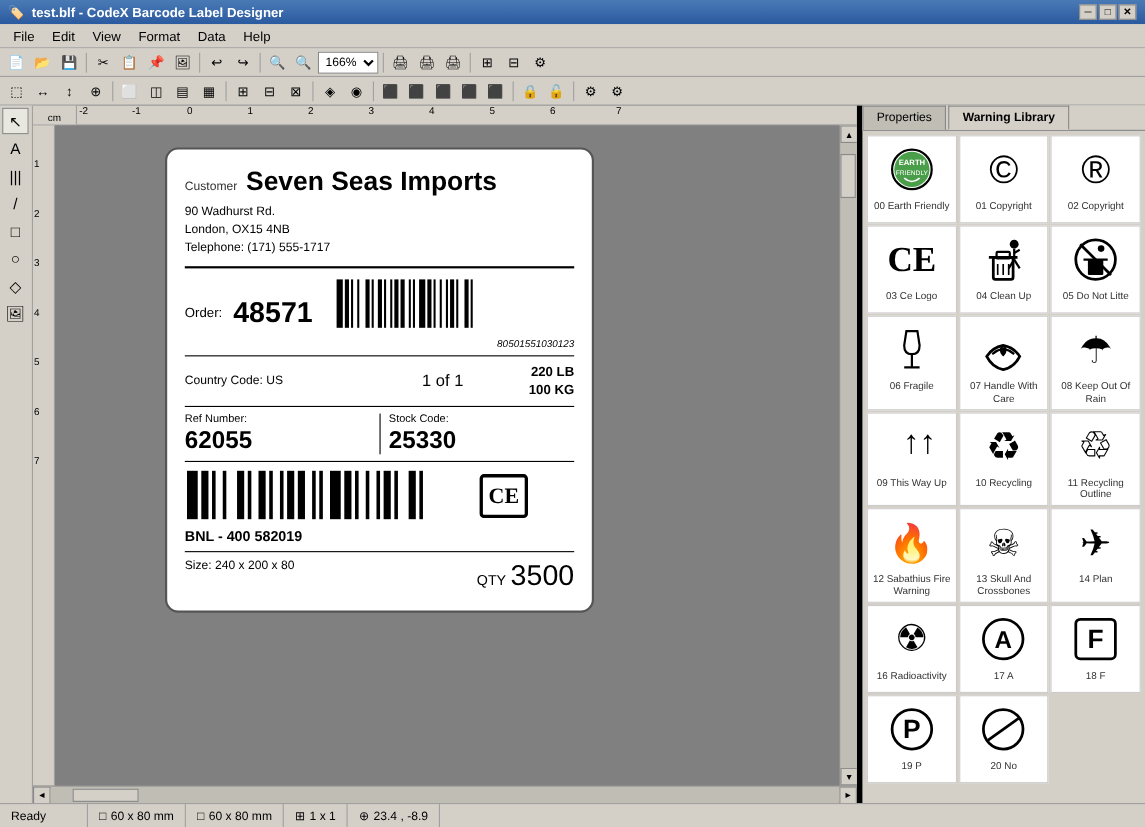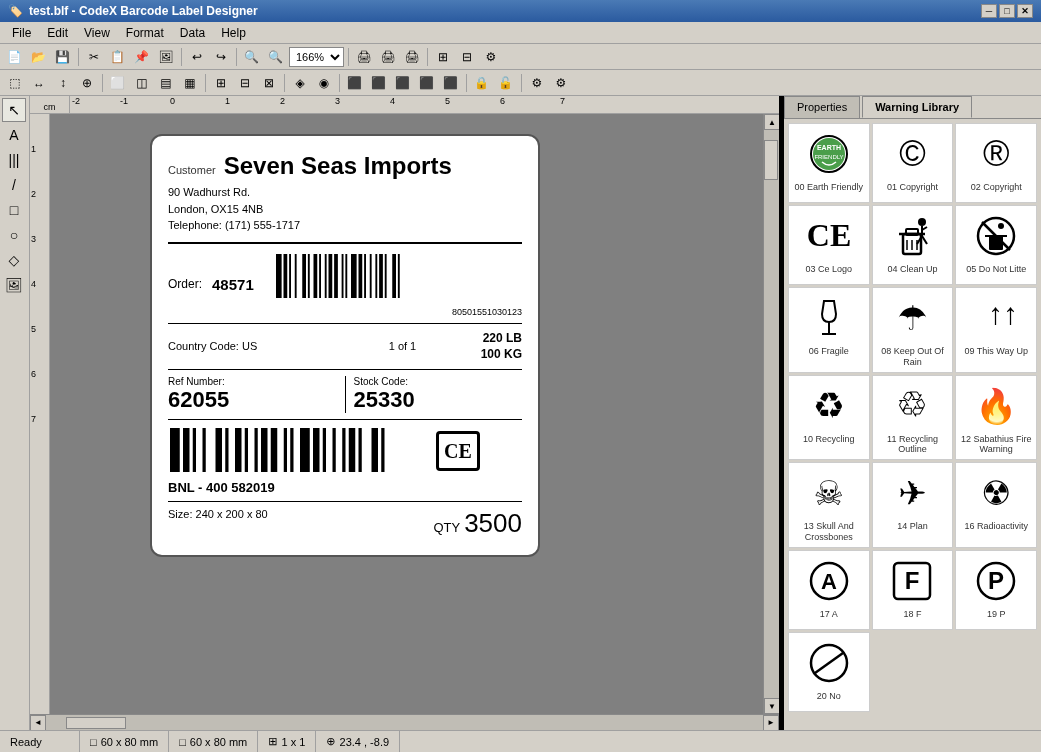--- a/index.html
+++ b/index.html
@@ -236,21 +236,21 @@
             <span id="label-company" style="font-size:24px;font-weight:bold;">Seven Seas Imports</span>
           </div>
           <div id="label-address">
             <div>90 Wadhurst Rd.</div>
             <div>London, OX15 4NB</div>
             <div>Telephone: (171) 555-1717</div>
           </div>
           <hr class="label-divider">
           <div id="order-row">
             <span id="order-label" style="font-size:12px;">Order:</span>
-            <span id="order-num" style="font-size:15px;font-weight:bold;">48571</span>
+            <span id="order-num" style="font-size:26px;font-weight:bold;">48571</span>
             <div id="barcode-area" style="flex:1;margin-left:10px;">
               
               <svg width="150" height="50" viewBox="0 0 150 50">
 
               <rect x="2" y="2" width="5.625" height="44" fill="black"></rect>
                   <rect x="9.5" y="2" width="3.75" height="44" fill="black"></rect>
                   <rect x="15.125" y="2" width="1.875" height="44" fill="black"></rect>
                   <rect x="20.75" y="2" width="1.875" height="44" fill="black"></rect>
                   <rect x="28.25" y="2" width="3.75" height="44" fill="black"></rect>
                   <rect x="33.875" y="2" width="1.875" height="44" fill="black"></rect>
@@ -264,27 +264,27 @@
                   <rect x="77" y="2" width="5.625" height="44" fill="black"></rect>
                   <rect x="84.5" y="2" width="3.75" height="44" fill="black"></rect>
                   <rect x="90.125" y="2" width="1.875" height="44" fill="black"></rect>
                   <rect x="95.75" y="2" width="1.875" height="44" fill="black"></rect>
                   <rect x="101.375" y="2" width="1.875" height="44" fill="black"></rect>
                   <rect x="105.125" y="2" width="3.75" height="44" fill="black"></rect>
                   <rect x="110.75" y="2" width="1.875" height="44" fill="black"></rect>
                   <rect x="118.25" y="2" width="3.75" height="44" fill="black"></rect>
                   <rect x="123.875" y="2" width="1.875" height="44" fill="black"></rect>
                 </svg>
-              <div class="barcode-num" style="font-size:9px;text-align:right;">80501551030123</div>
+              <div class="barcode-num" style="font-size:9px;text-align:right;font-style:italic;">80501551030123</div>
             </div>
           </div>
           <hr class="label-thin-divider">
           <div id="weight-row" style="display:flex;align-items:center;margin:4px 0;">
             <span id="country-part" style="font-size:11px;flex:1;">Country Code: US</span>
-            <span id="of-part" style="font-size:11px;flex:1;text-align:center;">1 of 1</span>
+            <span id="of-part" style="font-size:15px;flex:1;text-align:center;">1 of 1</span>
             <div id="weight-part" style="font-size:12px;font-weight:bold;text-align:right;line-height:1.4;">
               <div>220 LB</div>
               <div>100 KG</div>
             </div>
           </div>
           <hr class="label-thin-divider">
           <div id="ref-stock-row" style="display:flex;margin:4px 0;">
             <div id="ref-col" style="flex:1;border-right:1px solid #000;padding-right:8px;">
               <div class="label-sub">Ref Number:</div>
               <div class="label-val" style="font-size:22px;font-weight:bold;">62055</div>
@@ -432,20 +432,32 @@
             <svg width="50" height="44" viewBox="0 0 50 44">
 
               <path d="M20 5 L30 5 L32 18 Q32 26 25 26 Q18 26 18 18 Z" fill="none" stroke="black" stroke-width="2"></path>
               <line x1="25" y1="26" x2="25" y2="38" stroke="black" stroke-width="2"></line>
               <line x1="18" y1="38" x2="32" y2="38" stroke="black" stroke-width="2"></line>
             </svg>
           </div>
           <div class="pic-label">06 Fragile</div>
         </div>
 
+        <div class="pic-item">
+          <div class="pic-icon">
+            <svg width="50" height="44" viewBox="0 0 50 44">
+
+              <path d="M10 28 Q15 20 25 18 Q35 20 40 28 Q35 38 25 40 Q15 38 10 28Z" fill="none" stroke="black" stroke-width="2.5"></path>
+              <path d="M15 26 Q20 22 25 21 Q30 22 35 26" fill="none" stroke="black" stroke-width="2"></path>
+
+              <path d="M22 22 Q22 18 25 20 Q28 18 28 22 Q28 26 25 28 Q22 26 22 22Z" fill="black"></path>
+            </svg>
+          </div>
+          <div class="pic-label">07 Handle With Care</div>
+        </div>
 
         <div class="pic-item">
           <div class="pic-icon" style="font-size:34px;">☂</div>
           <div class="pic-label">08 Keep Out Of Rain</div>
         </div>
 
         <div class="pic-item">
           <div class="pic-icon">
             <svg width="50" height="44" viewBox="0 0 50 44">
               <text x="17" y="28" font-size="30" font-weight="bold">↑↑</text>

